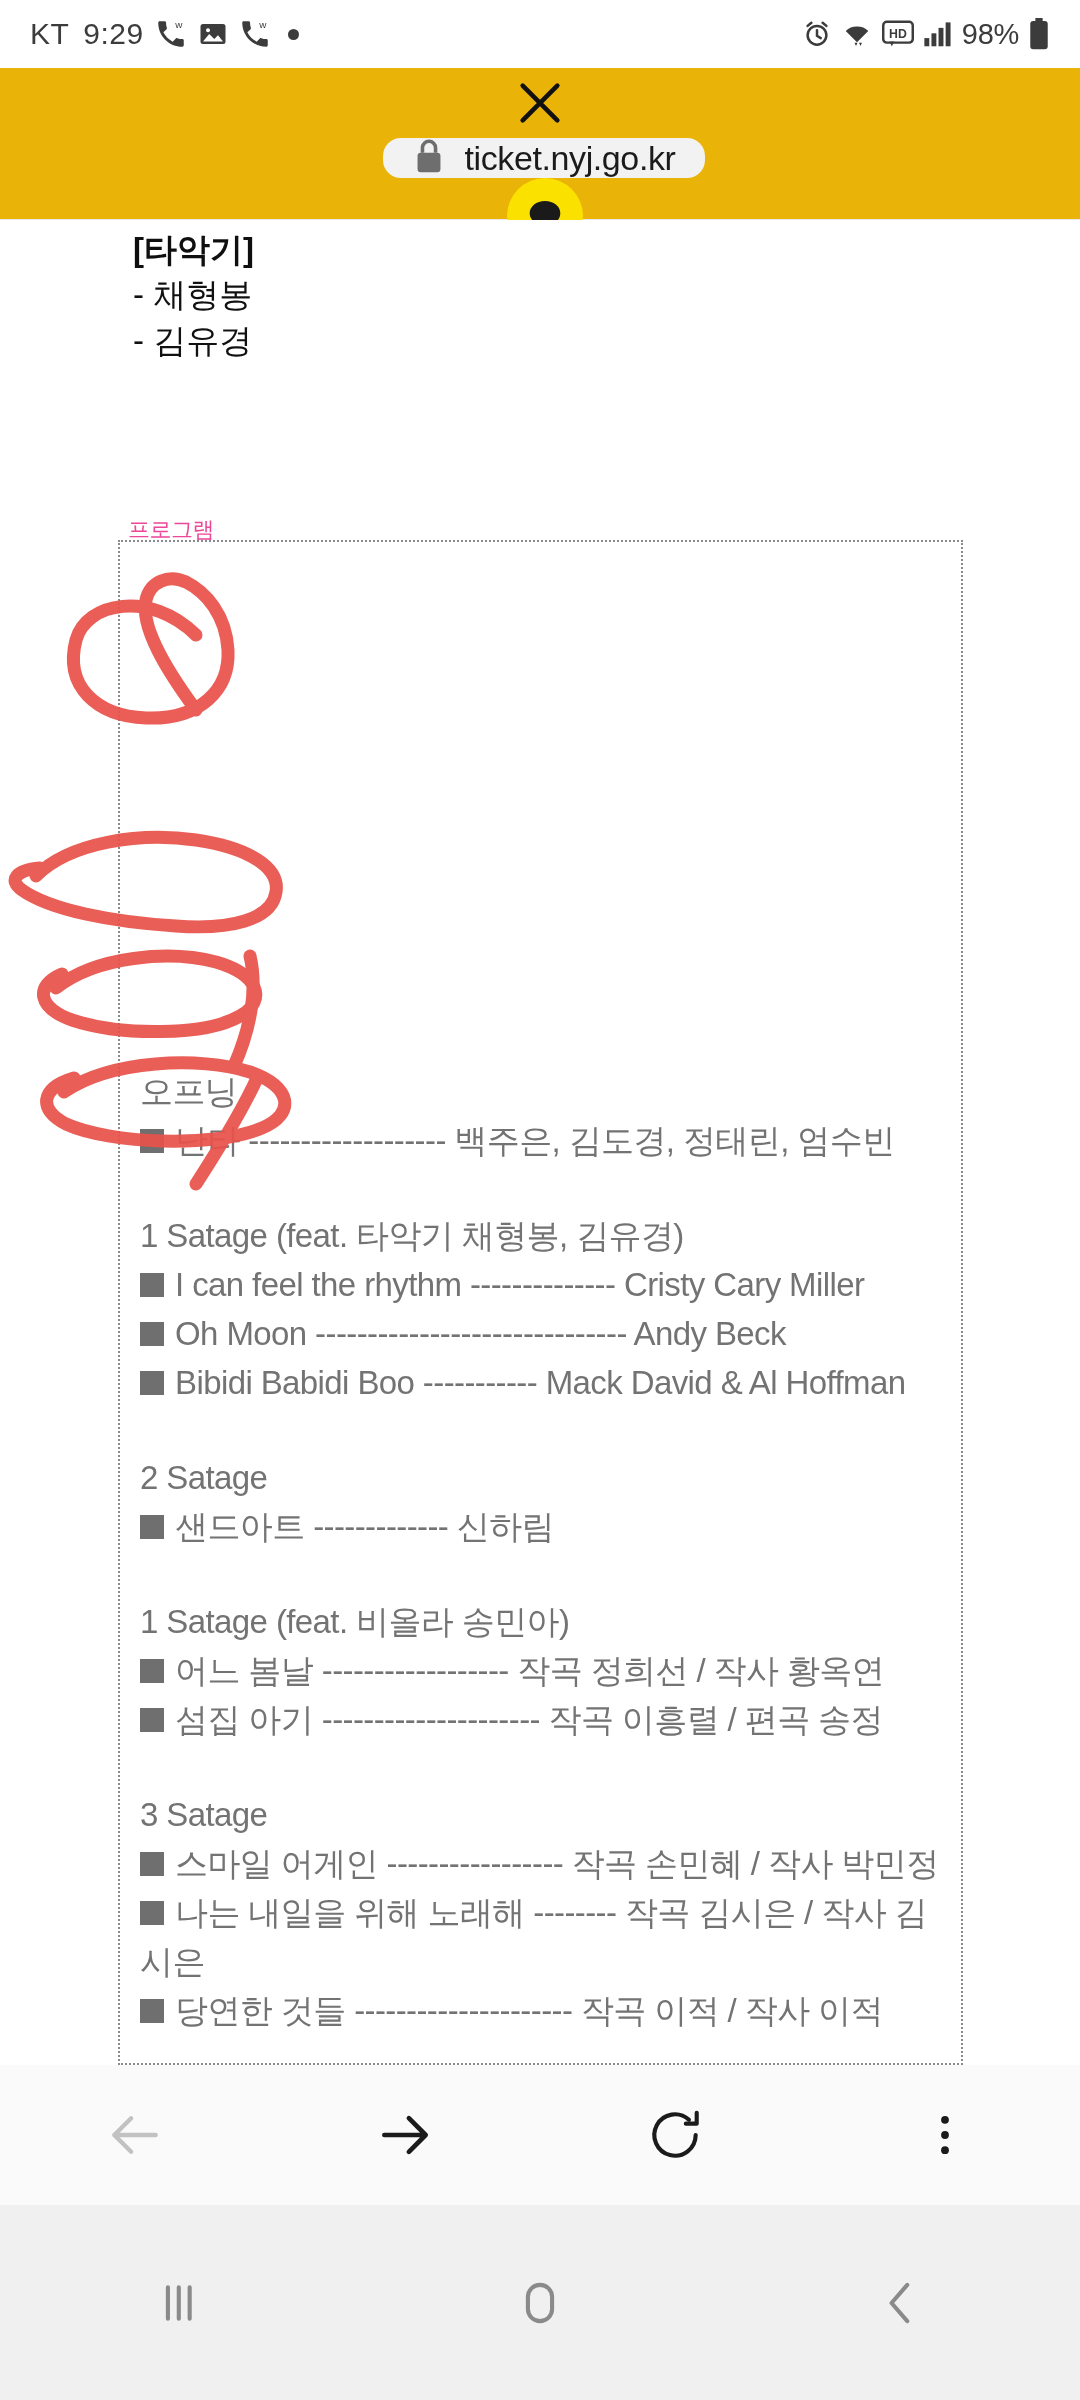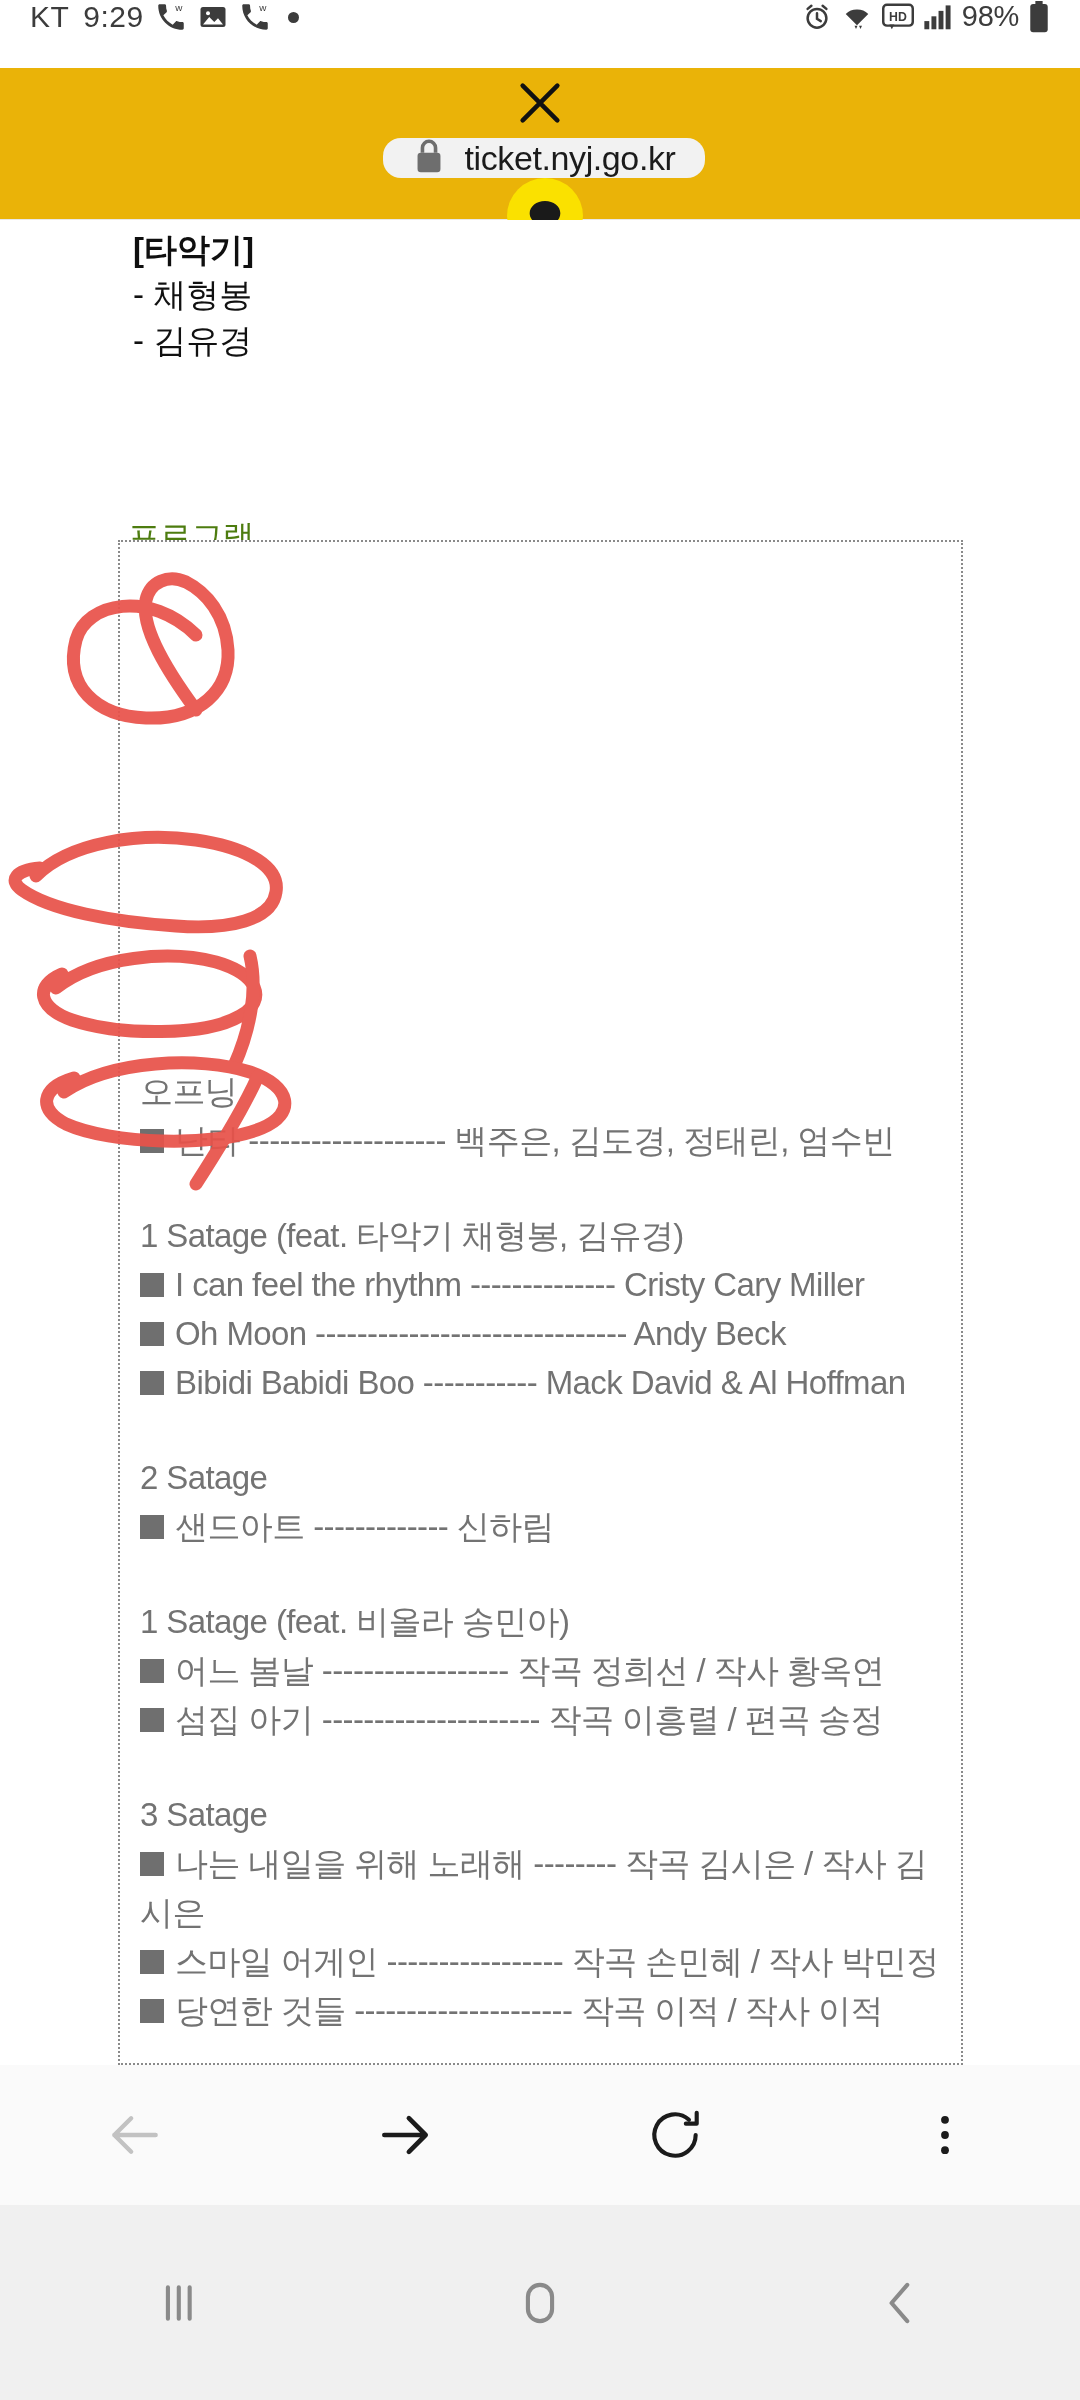--- a/index.html
+++ b/index.html
@@ -7,21 +7,21 @@
     width: 1080px; height: 2400px;
     background: #ffffff;
     font-family: "Liberation Sans", "DejaVu Sans", sans-serif;
     overflow: hidden;
   }
   #screen { position: relative; width: 1080px; height: 2400px; background:#fff; }
 
   
   .status-bar {
     position: absolute; top: 0; left: 0; width: 1080px; height: 68px;
-    display: flex; align-items: flex-start; background: #ffffff;
+    display: flex; align-items: center; background: #ffffff;
     padding: 0 30px;
   }
   .status-left { display: flex; align-items: center; gap: 10px; }
   .status-right { margin-left: auto; display: flex; align-items: center; gap: 9px; }
   .carrier { font-size: 30px; color: #3c3c3c; letter-spacing: 0.5px; }
   .clock { font-size: 30px; color: #3c3c3c; letter-spacing: 0.5px; margin-left: 4px; }
   .sicon { color: #3c3c3c; display: inline-flex; align-items: center; }
   .batt-pct { font-size: 29px; color: #3c3c3c; letter-spacing: -0.3px; }
   .dot-ind { width: 11px; height: 11px; border-radius: 50%; background: #3c3c3c; display:inline-block; margin-left: 6px;}
 
@@ -52,21 +52,21 @@
   .page {
     position: absolute; top: 220px; left: 0; width: 972px; height: 1845px;
     background: #ffffff; overflow: hidden;
   }
   .head-block { position:absolute; left: 133px; top: 8px; }
   .head-line { font-size: 33px; line-height: 44px; color: #0f0f0f; font-weight: 700; white-space: nowrap; }
   .head-sub  { font-size: 33px; line-height: 46px; color: #111; white-space: nowrap; }
 
   .section-label {
     position: absolute; left: 128px; top: 295px;
-    font-size: 32px; color: #4d7c0f; letter-spacing: -0.5px;
+    font-size: 22px; color: #ec4899; letter-spacing: -0.5px;
   }
 
   .prog-box {
     position: absolute; left: 118px; top: 320px; width: 845px; height: 1525px;
     border: 2px dotted #8a8a8a;
     background: #fff;
   }
   .prog-inner { position:absolute; left: 20px; top: 525px; width: 810px; }
   .p-head {
     font-size: 33px; line-height: 49px; color: #737373; letter-spacing: -0.6px;
@@ -217,22 +217,22 @@
         <div class="p-head">2 Satage</div>
         <div class="p-item"><span class="sq"></span><span>샌드아트 ------------- 신하림</span></div>
         <div class="p-gap"></div>
 
         <div class="p-head">1 Satage (feat. 비올라 송민아)</div>
         <div class="p-item"><span class="sq"></span><span>어느 봄날 ------------------ 작곡 정희선 / 작사 황옥연</span></div>
         <div class="p-item"><span class="sq"></span><span>섬집 아기 --------------------- 작곡 이흥렬 / 편곡 송정</span></div>
         <div class="p-gap"></div>
 
         <div class="p-head">3 Satage</div>
+        <div class="p-item"><span class="sq"></span><span>스마일 어게인 ----------------- 작곡 손민혜 / 작사 박민정</span></div>
         <div class="p-item"><span class="sq"></span><span>나는 내일을 위해 노래해 -------- 작곡 김시은 / 작사 김시은</span></div>
-        <div class="p-item"><span class="sq"></span><span>스마일 어게인 ----------------- 작곡 손민혜 / 작사 박민정</span></div>
         <div class="p-item"><span class="sq"></span><span>당연한 것들 --------------------- 작곡 이적 / 작사 이적</span></div>
 
       </div>
     </div>
 
     <svg class="annot" viewBox="0 0 1080 1845" preserveAspectRatio="none">
       <g fill="none" stroke="#e8524a" stroke-width="13" stroke-linecap="round" stroke-linejoin="round" opacity="0.93">
 
         <path d="M196 415 C 150 370, 86 382, 76 420 C 64 466, 96 496, 146 498 C 200 500, 230 470, 228 430 C 226 395, 206 372, 186 362 C 168 354, 150 362, 146 380 C 140 408, 168 452, 196 490"></path>
 

